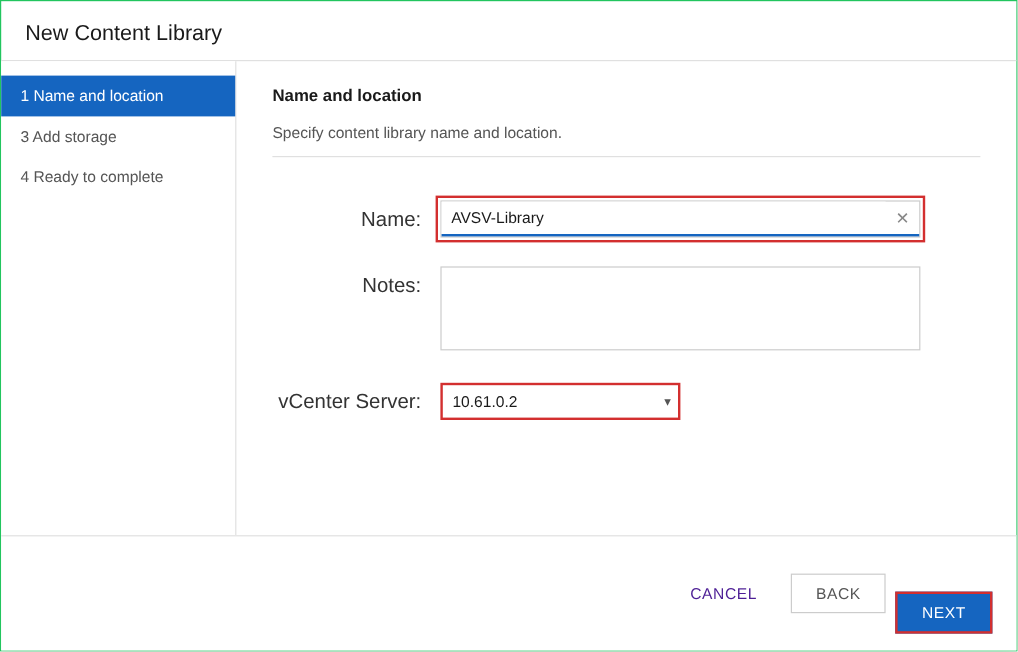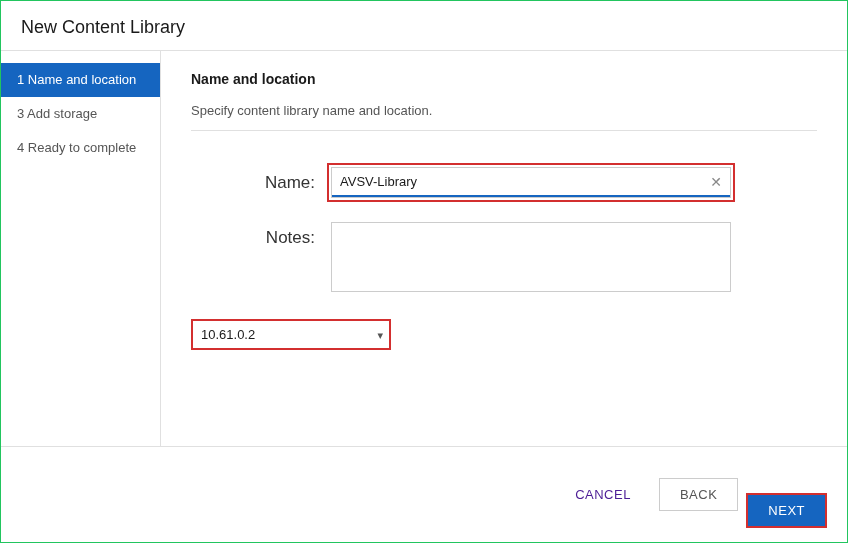--- a/index.html
+++ b/index.html
@@ -27,21 +27,21 @@
       font-weight: 400;
       color: #1a1a1a;
       border-bottom: 1px solid #e0e0e0;
     }
     .dialog-body {
       display: flex;
       flex: 1;
     }
     
     .sidebar {
-      width: 160px;
+      width: 196px;
       background: #fff;
       border-right: 1px solid #e0e0e0;
       padding: 12px 0;
     }
     .sidebar-item {
       padding: 8px 16px;
       color: #555;
       cursor: pointer;
       font-size: 13px;
       line-height: 1.4;
@@ -246,20 +246,21 @@
         </div>
 
         <div class="form-row">
           <div class="form-label">Notes:</div>
           <div class="form-field">
             <textarea class="notes-textarea" style=""></textarea>
           </div>
         </div>
 
         <div class="form-row">
+          <div class="form-label">vCenter Server:</div>
           <div class="form-field">
             <div class="vcenter-select-wrapper">
               <select class="vcenter-select">
                 <option>10.61.0.2</option>
               </select>
               <span class="select-chevron">▾</span>
             </div>
           </div>
         </div>
       </div>

